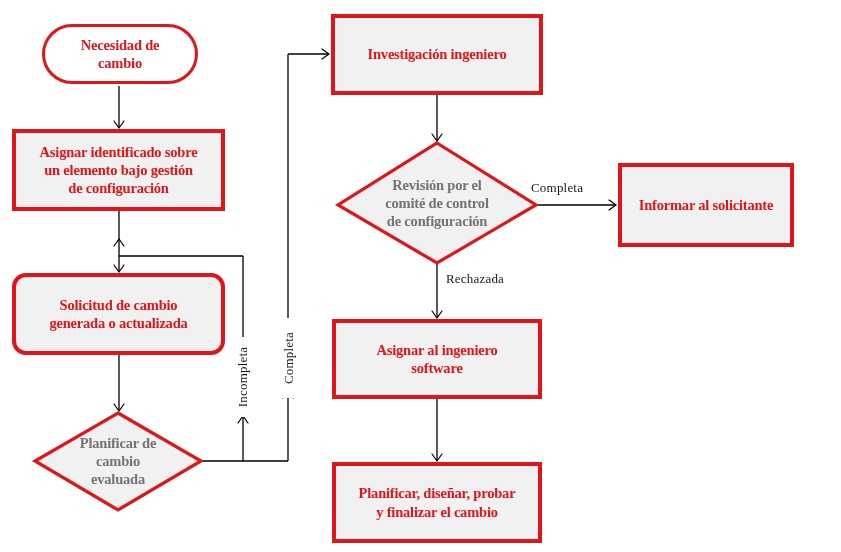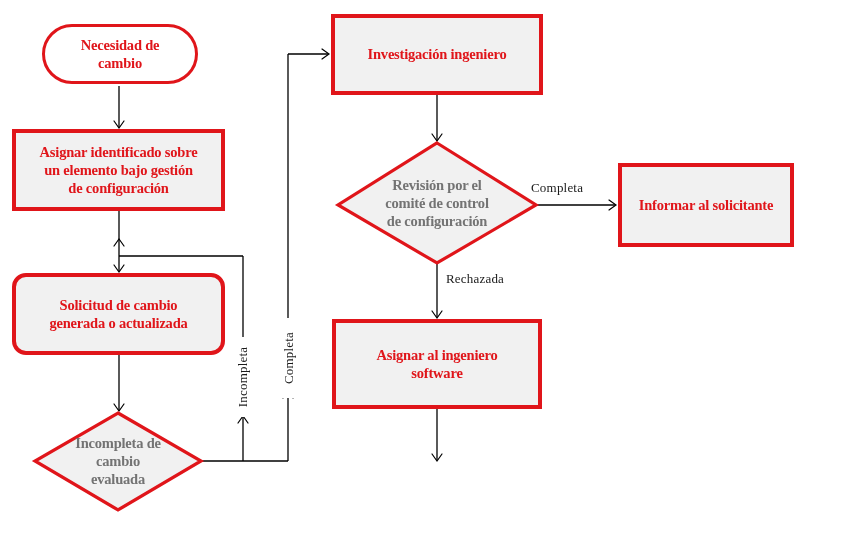--- a/index.html
+++ b/index.html
@@ -86,44 +86,48 @@
 un elemento bajo gestión
 de configuración</span>
   </div>
 
   <div class="node process" style="left:12px; top:273px; width:213px; height:82px;border-radius:14px;">
     <span>Solicitud de cambio
 generada o actualizada</span>
   </div>
 
   <div class="diamond-text" style="left:48px; top:425px; width:140px; height:72px;">
-    <span>Incompleta de
+    <span>Planificar de
 cambio
 evaluada</span>
   </div>
 
   <div class="node process" style="left:331px; top:14px; width:212px; height:81px;">
     <span>Investigación ingeniero</span>
   </div>
 
   <div class="diamond-text" style="left:357px; top:167px; width:160px; height:72px;">
     <span>Revisión por el
 comité de control
 de configuración</span>
   </div>
 
   <div class="node process" style="left:618px; top:163px; width:176px; height:84px;">
     <span>Informar al solicitante</span>
   </div>
 
-  <div class="node process" style="left:332px; top:319px; width:210px; height:90px;align-items:center;">
+  <div class="node process" style="left:332px; top:319px; width:210px; height:80px;align-items:center;">
     <span>Asignar al ingeniero
 software</span>
   </div>
 
+  <div class="node process" style="left:332px; top:462px; width:210px; height:81px;">
+    <span>Planificar, diseñar, probar
+y finalizar el cambio</span>
+  </div>
 
   <div class="edge-label rotated" style="left:203px; top:369px;">
     <span>Incompleta</span>
   </div>
 
   <div class="edge-label rotated" style="left:249px; top:350px;">
     <span>Completa</span>
   </div>
 
   <div class="edge-label" style="left:531px; top:180px;">

